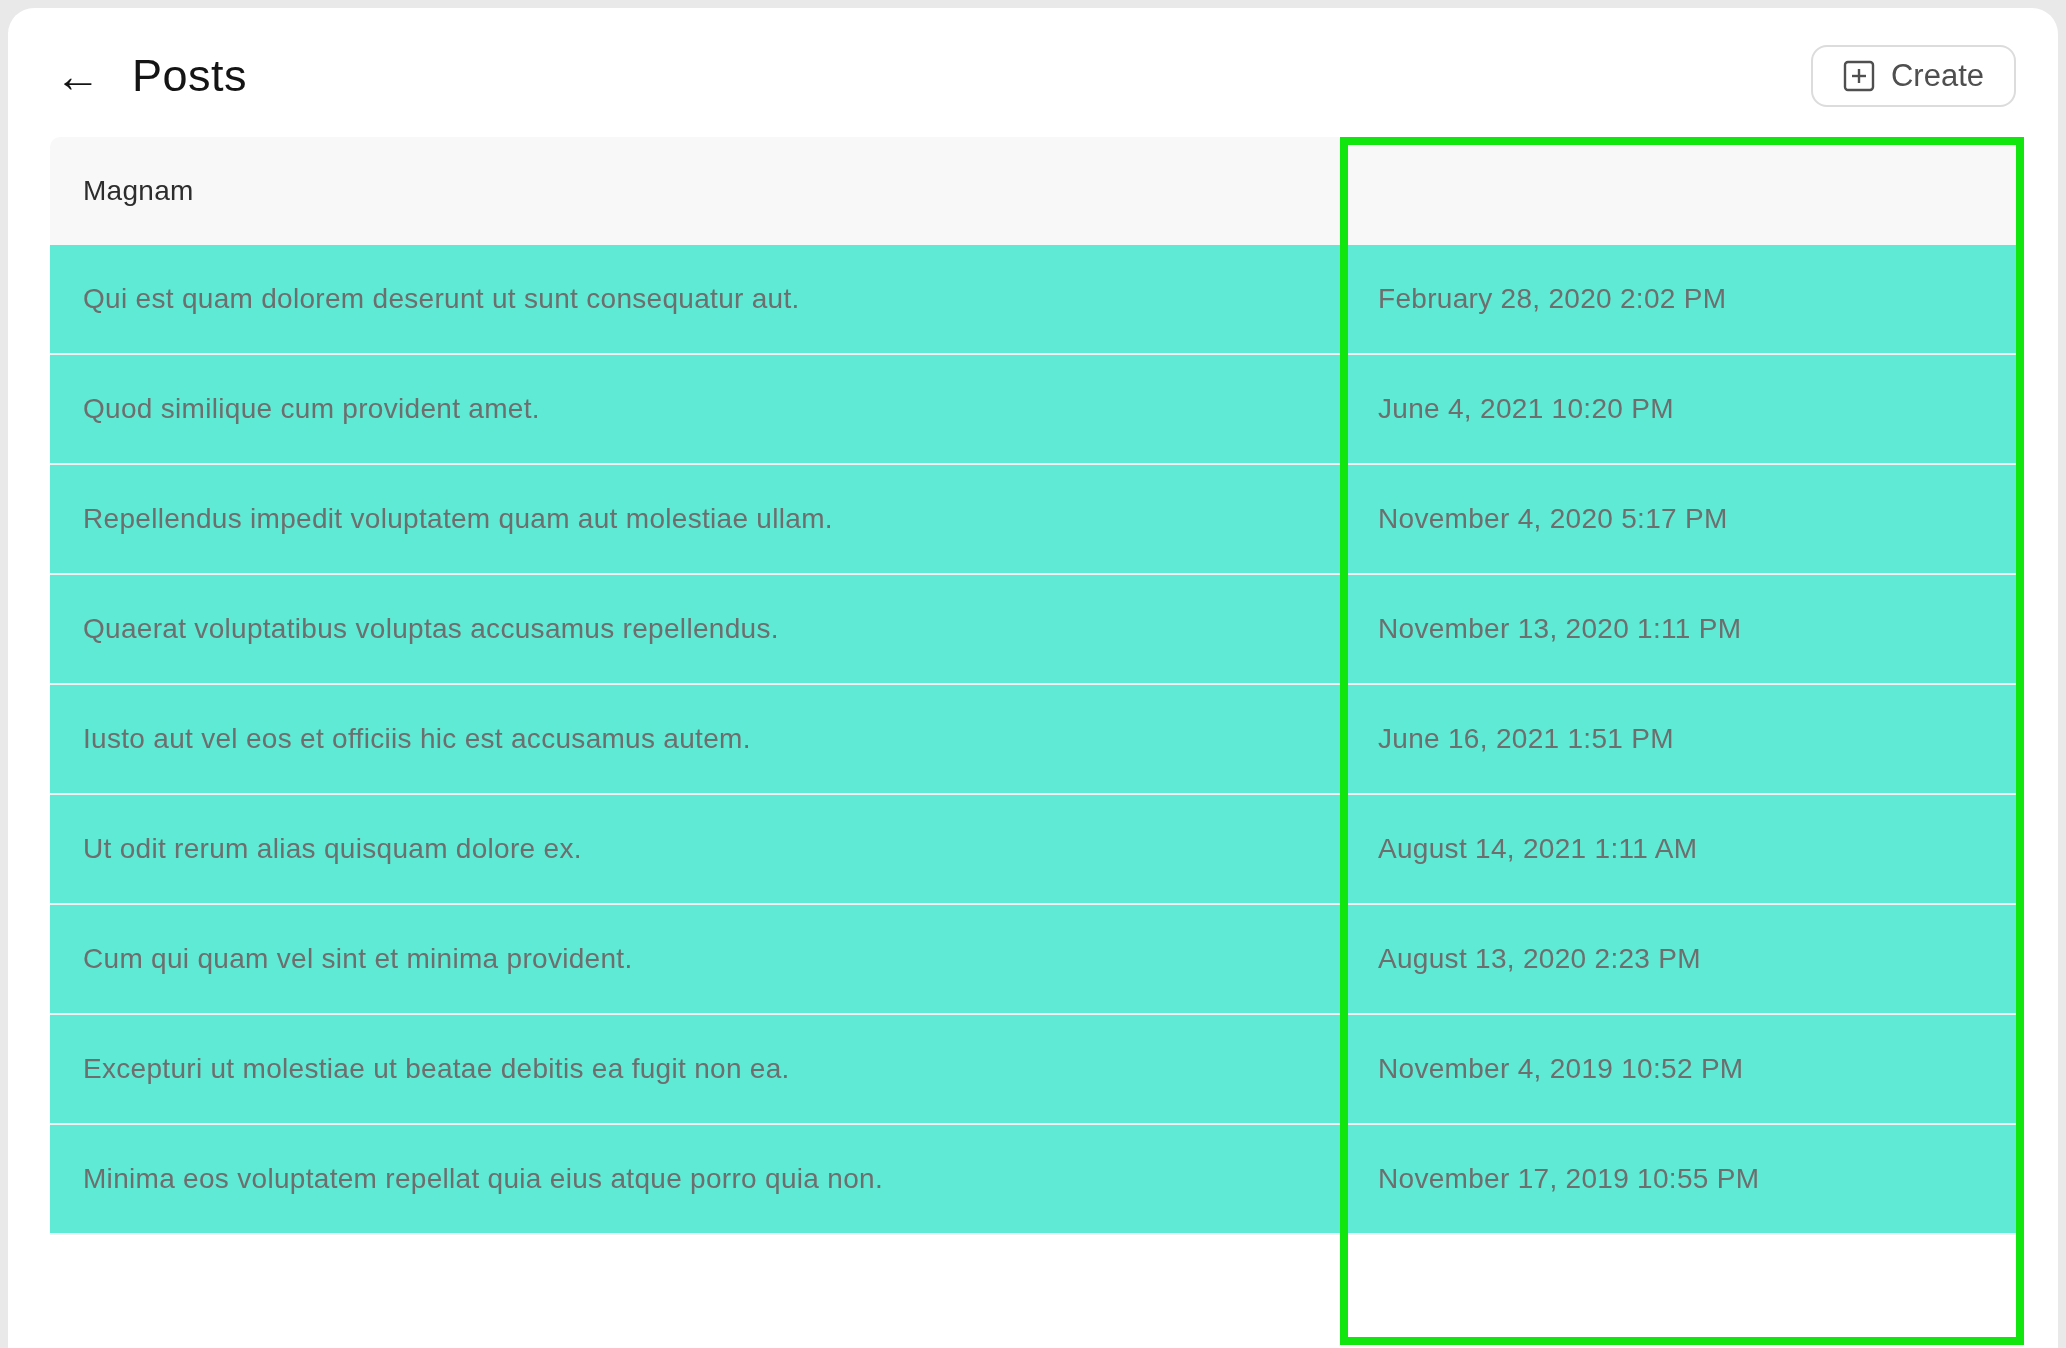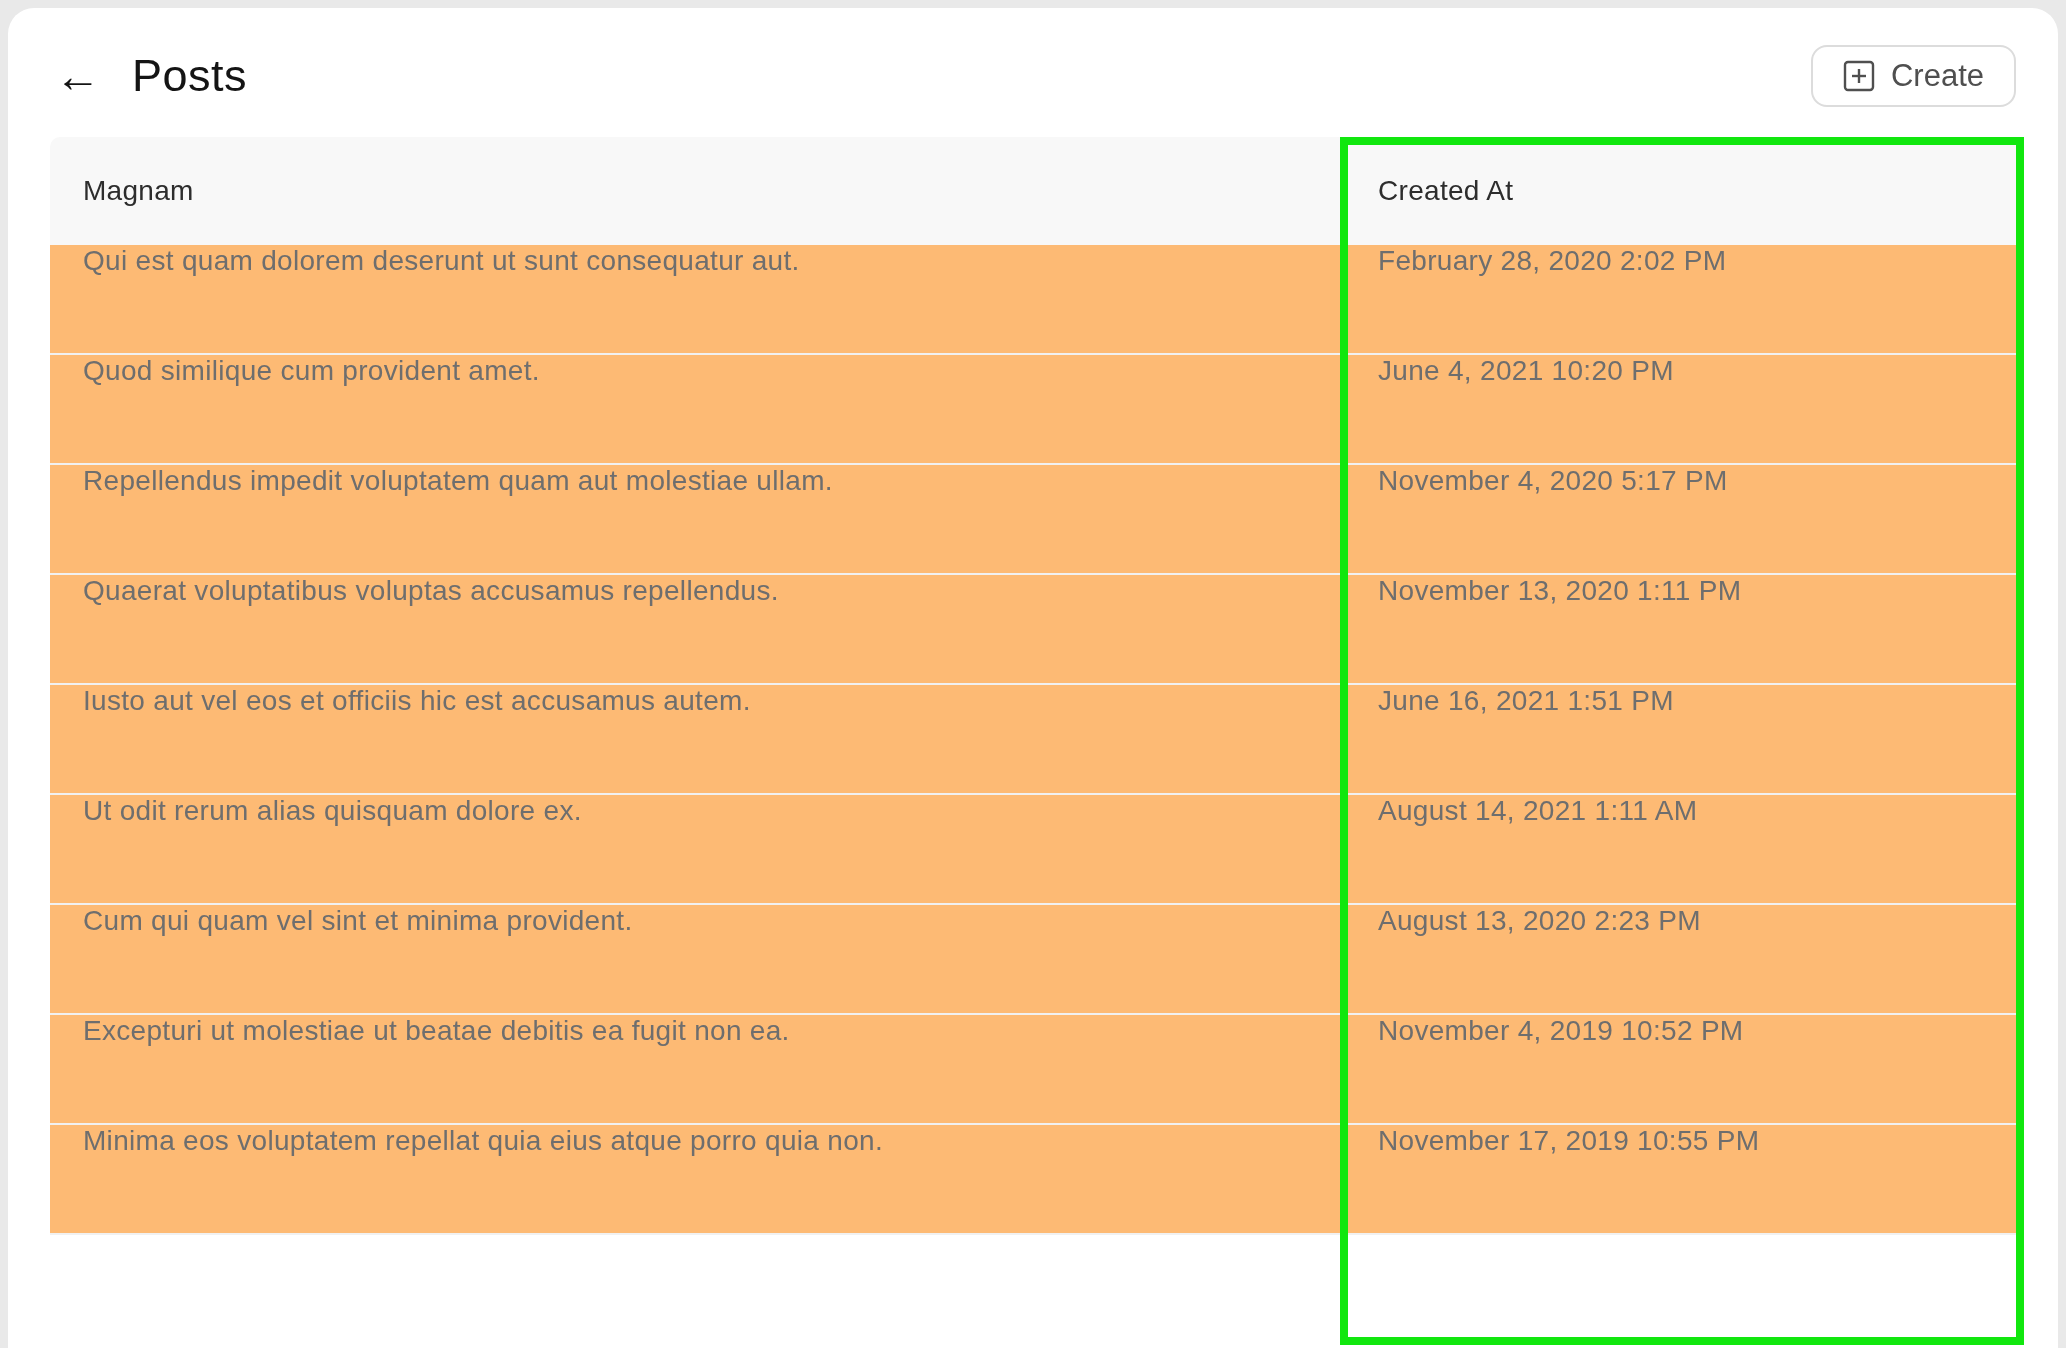--- a/index.html
+++ b/index.html
@@ -68,26 +68,26 @@
     background:#f8f8f8;
     border-radius:10px 10px 0 0;
     font-size:28px;
     font-weight:500;
     color:#2d2d2d;
     letter-spacing:0.3px;
   }
   .row {
     display:flex;
     height:110px;
-    align-items:flex-start;
+    align-items:center;
     border-bottom:2px solid #f1f1f1;
     font-size:28px;
     color:#6e6e6e;
     letter-spacing:0.3px;
-    background:#fdba74;
+    background:#5eead4;
     cursor:pointer;
     gap:44px;
   }
   .cell-title   { flex:1; padding-left:33px; }
   .cell-created { width:677px; padding-left:38px; }
   .annotation-box {
     position:absolute;
     left:1340px; top:137px;
     width:684px; height:1208px;
     border:8px solid #11e70e;
@@ -113,21 +113,20 @@
           <line x1="9" y1="16" x2="23" y2="16"></line>
         </svg>
       </span>
       <span>Create</span>
     </button>
   </div>
 
   <div class="table">
     <div class="thead">
       <div class="cell-title">Magnam</div>
-      <div class="cell-created">Created At</div>
     </div>
     <div id="table-body">
         <div class="row">
     <div class="cell-title">Qui est quam dolorem deserunt ut sunt consequatur aut.</div>
     <div class="cell-created">February 28, 2020 2:02 PM</div>
   </div>
         <div class="row">
     <div class="cell-title">Quod similique cum provident amet.</div>
     <div class="cell-created">June 4, 2021 10:20 PM</div>
   </div>

